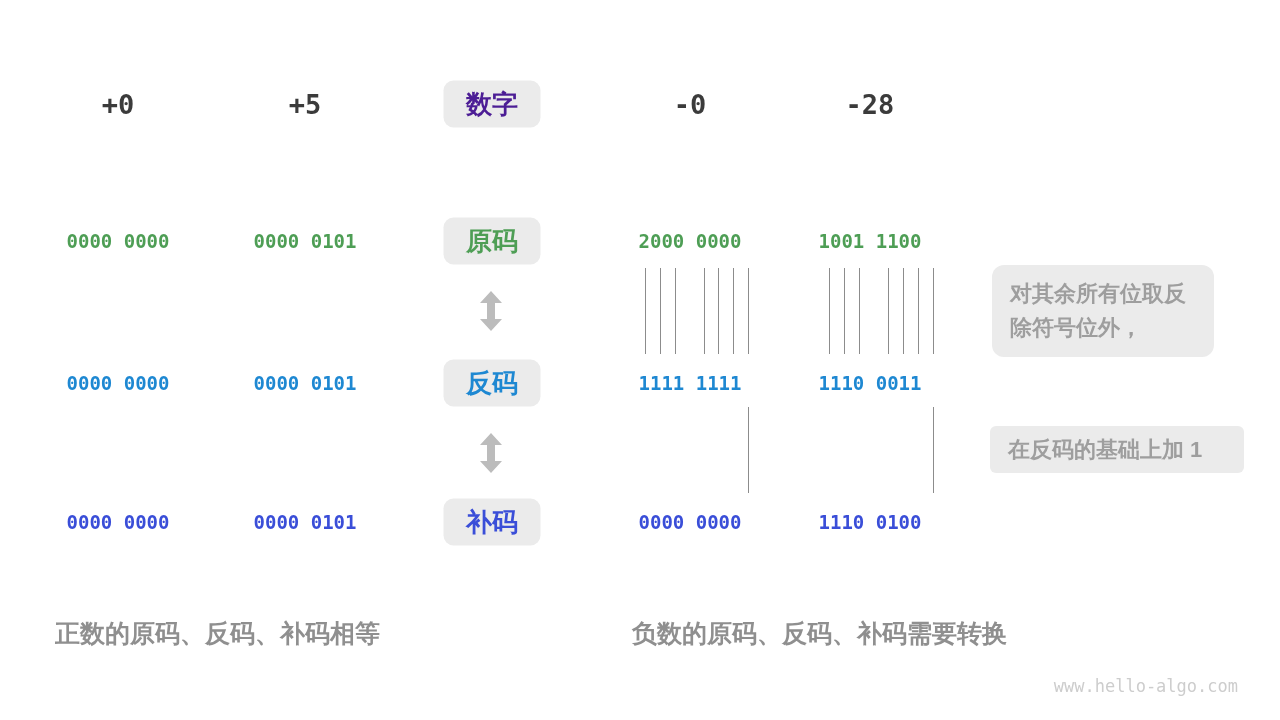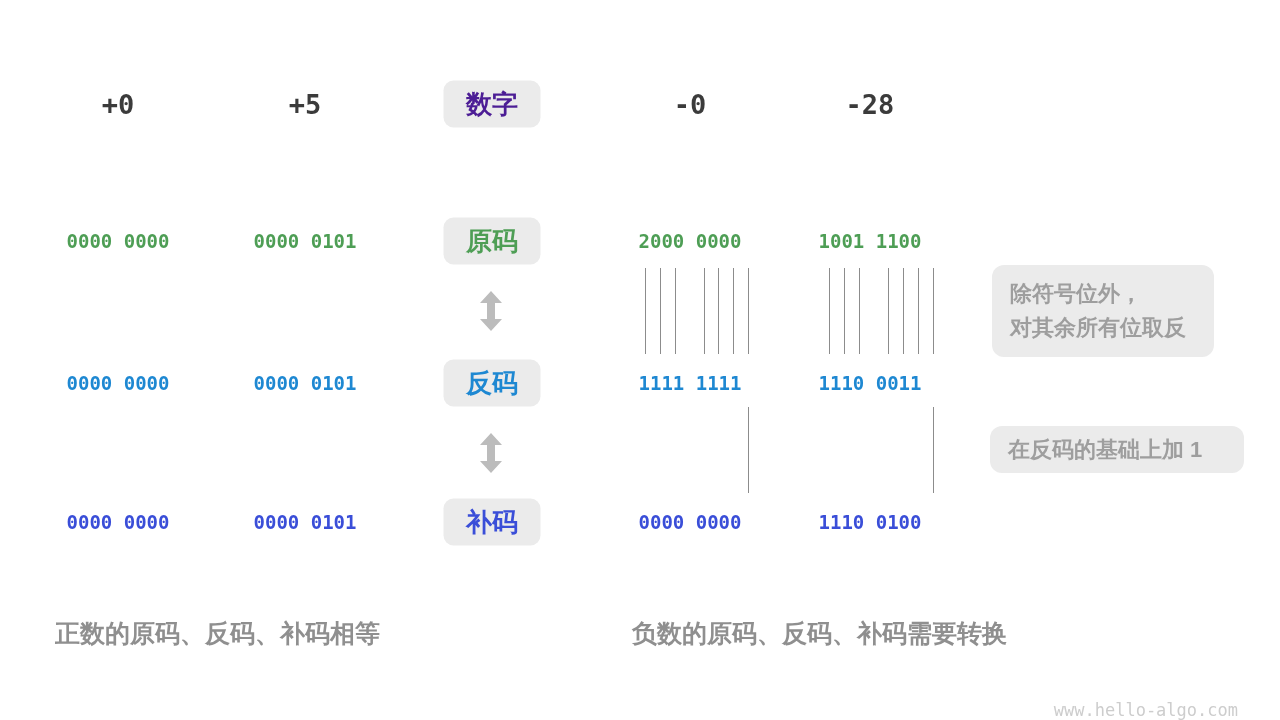--- a/index.html
+++ b/index.html
@@ -43,34 +43,33 @@
   .arrow{position:absolute;transform:translate(-50%,-50%);}
   .arrow svg{display:block;}
 
   .note-box{
     position:absolute;background:#ebebeb;border-radius:12px;
     color:#9e9e9e;font-weight:bold;font-size:22px;line-height:34px;
     display:flex;flex-direction:column;justify-content:center;
     padding:0 18px;box-sizing:border-box;white-space:pre;
   }
   .note1{left:992px;top:265px;width:222px;height:92px;}
-  .note2{left:990px;top:426px;width:254px;height:47px;}
+  .note2{left:990px;top:426px;width:254px;height:47px;border-radius:6px;}
 
   .caption{
     position:absolute;color:#8f8f8f;font-weight:bold;font-size:25px;
     white-space:pre;top:617px;
   }
   .cap1{left:55px;}
   .cap2{left:612px;margin-left:20px;}
 
   .watermark{
     position:absolute;right:42px;top:676px;
     font-family:"DejaVu Sans Mono",monospace;font-size:17px;color:#cdcdcd;
     white-space:pre;
-    margin-top:24px;
   }
 </style>
 </head>
 <body>
 
 <span class="abs ctr num cx1 ryh">+0</span>
 <span class="abs ctr num cx2 ryh">+5</span>
 <div class="abs ctr label-box label-dark cxlabel ryh">数字</div>
 <span class="abs ctr num cx3 ryh">-0</span>
 <span class="abs ctr num cx4 ryh">-28</span>
@@ -121,22 +120,22 @@
   </svg>
 </div>
 
 <span class="abs ctr bin indigo cx1 ry2">0000 0000</span>
 <span class="abs ctr bin indigo cx2 ry2">0000 0101</span>
 <div class="abs ctr label-box indigo cxlabel ry2">补码</div>
 <span class="abs ctr bin indigo cx3 ry2">0000 0000</span>
 <span class="abs ctr bin indigo cx4 ry2">1110 0100</span>
 
 <div class="note-box note1">
+  <span>对其余所有位取反</span>
   <span>除符号位外，</span>
-  <span>对其余所有位取反</span>
 </div>
 <div class="note-box note2">
   <span>在反码的基础上加 1</span>
 </div>
 
 <div class="caption cap1">正数的原码、反码、补码相等</div>
 <div class="caption cap2">负数的原码、反码、补码需要转换</div>
 
 <div class="watermark">www.hello-algo.com</div>
 

